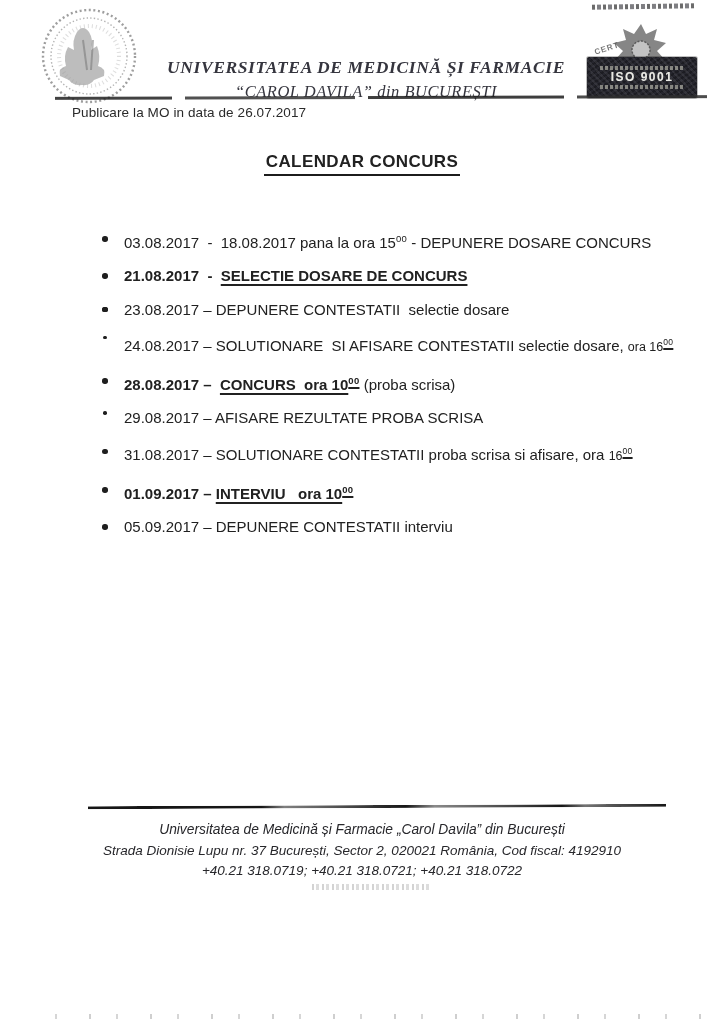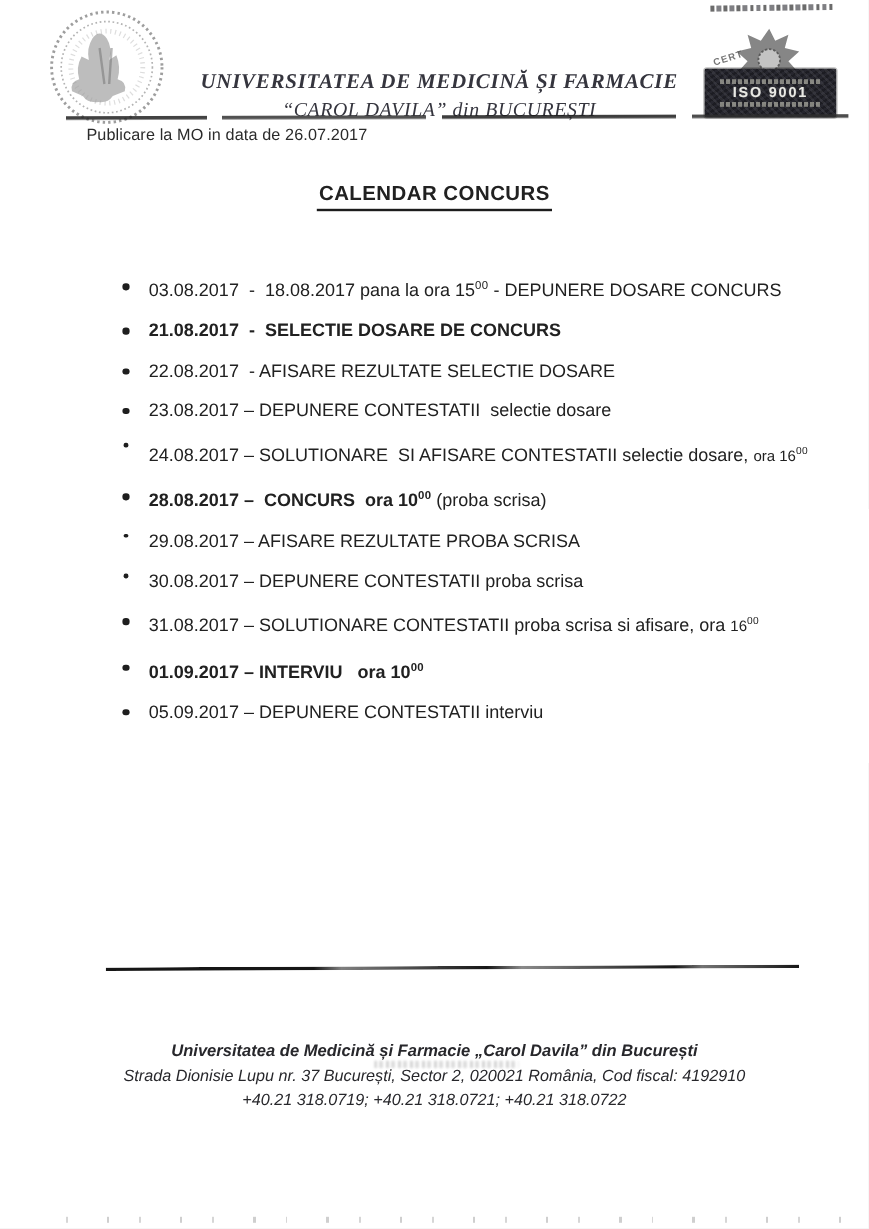--- a/index.html
+++ b/index.html
@@ -52,32 +52,32 @@
   .title-wrap{position:absolute;left:0;top:152px;width:100%;text-align:center;}
   .title{display:inline-block;font-size:17px;font-weight:700;letter-spacing:.4px;
     border-bottom:2.2px solid #1c1c1c;padding:0 2px 2px 2px;}
   
   .calendar{position:absolute;left:100px;top:229px;right:30px;list-style:none;margin:0;padding:0;}
   .calendar li{position:relative;padding-left:24px;line-height:19px;margin-bottom:14.3px;
     font-size:15px;white-space:pre-wrap;}
   .dot{position:absolute;left:2px;top:7px;width:5.5px;height:5.5px;border-radius:50%;background:#1e1e1e;}
   .dot.small{width:3.5px;height:3.5px;top:3px;left:3px;}
   .seg.b{font-weight:700;}
-  .seg.u{text-decoration-thickness:1.6px;text-underline-offset:2.5px;}
+  .seg.u{text-decoration:underline;text-decoration-thickness:1.6px;text-underline-offset:2.5px;}
   .seg.sup{font-size:9.5px;vertical-align:6px;letter-spacing:.3px;}
   .seg.small{font-size:12.5px;}
   .seg.sup.small{font-size:8.5px;}
   
   .ftr-rule{position:absolute;left:88px;top:805px;width:578px;height:3.4px;background:#161616;
     transform:rotate(-.25deg);
     -webkit-mask-image:linear-gradient(90deg,#000 0 30%,rgba(0,0,0,.55) 34%,#000 55%,rgba(0,0,0,.5) 60%,#000 82%,rgba(0,0,0,.6) 86%,#000 100%);
             mask-image:linear-gradient(90deg,#000 0 30%,rgba(0,0,0,.55) 34%,#000 55%,rgba(0,0,0,.5) 60%,#000 82%,rgba(0,0,0,.6) 86%,#000 100%);}
   .footer{position:absolute;left:0;top:820px;width:100%;text-align:center;
     font-style:italic;color:#27272b;}
-  .footer .f1{font-size:13.8px;font-weight:700;line-height:1.5;margin-top:46px;}
+  .footer .f1{font-size:13.8px;font-weight:400;line-height:1.5;}
   .footer .f2,.footer .f3{font-size:13.5px;font-weight:500;line-height:1.5;}
   .ftr-smudge{position:absolute;left:312px;top:884px;width:120px;height:6px;opacity:.28;
     background:repeating-linear-gradient(90deg,#666 0 2px,transparent 2px 4px,#888 4px 7px,transparent 7px 10px);
     filter:blur(.7px);}
   .bottom-noise{position:absolute;left:55px;top:1014px;right:15px;height:5px;opacity:.4;
     background:repeating-linear-gradient(90deg,#9a9a9a 0 1.5px,transparent 1.5px 34px,#8a8a8a 34px 36px,transparent 36px 61px);
     filter:blur(.4px);}
 </style>
 </head>
 <body>
@@ -118,26 +118,25 @@
 
   <div class="publish">Publicare la MO in data de 26.07.2017</div>
 
   <div class="title-wrap">
     <span class="title">CALENDAR CONCURS</span>
   </div>
 
   <ul class="calendar" id="calendar">
       <li><span class="dot"></span><span class="seg">03.08.2017  -  18.08.2017 pana la ora 15</span><span class="seg sup">00</span><span class="seg"> - DEPUNERE DOSARE CONCURS</span></li>
       <li><span class="dot"></span><span class="seg b">21.08.2017  -  </span><span class="seg b u">SELECTIE DOSARE DE CONCURS</span></li>
-      <li><span class="dot"></span><span class="seg">22.08.2017  - AFISARE REZULTATE SELECTIE DOSARE</span></li>
+      <li><span class="dot"></span></li>
       <li><span class="dot"></span><span class="seg">23.08.2017 – DEPUNERE CONTESTATII  selectie dosare</span></li>
       <li><span class="dot small"></span><span class="seg">24.08.2017 – SOLUTIONARE  SI AFISARE CONTESTATII selectie dosare, </span><span class="seg small">ora 16</span><span class="seg u sup small">00</span></li>
       <li><span class="dot"></span><span class="seg b">28.08.2017 –  </span><span class="seg b u">CONCURS  ora 10</span><span class="seg b u sup">00</span><span class="seg"> (proba scrisa)</span></li>
       <li><span class="dot small"></span><span class="seg">29.08.2017 – AFISARE REZULTATE PROBA SCRISA</span></li>
-      <li><span class="dot small"></span><span class="seg">30.08.2017 – DEPUNERE CONTESTATII proba scrisa</span></li>
       <li><span class="dot"></span><span class="seg">31.08.2017 – SOLUTIONARE CONTESTATII proba scrisa si afisare, ora </span><span class="seg small">16</span><span class="seg u sup small">00</span></li>
       <li><span class="dot"></span><span class="seg b">01.09.2017 – </span><span class="seg b u">INTERVIU   ora 10</span><span class="seg b u sup">00</span></li>
       <li><span class="dot"></span><span class="seg">05.09.2017 – DEPUNERE CONTESTATII interviu</span></li>
     </ul>
 
   <div class="ftr-rule"></div>
   <div class="footer">
     <div class="f1">Universitatea de Medicină și Farmacie „Carol Davila” din București</div>
     <div class="f2">Strada Dionisie Lupu nr. 37 București, Sector 2, 020021 România, Cod fiscal: 4192910</div>
     <div class="f3">+40.21 318.0719; +40.21 318.0721; +40.21 318.0722</div>

